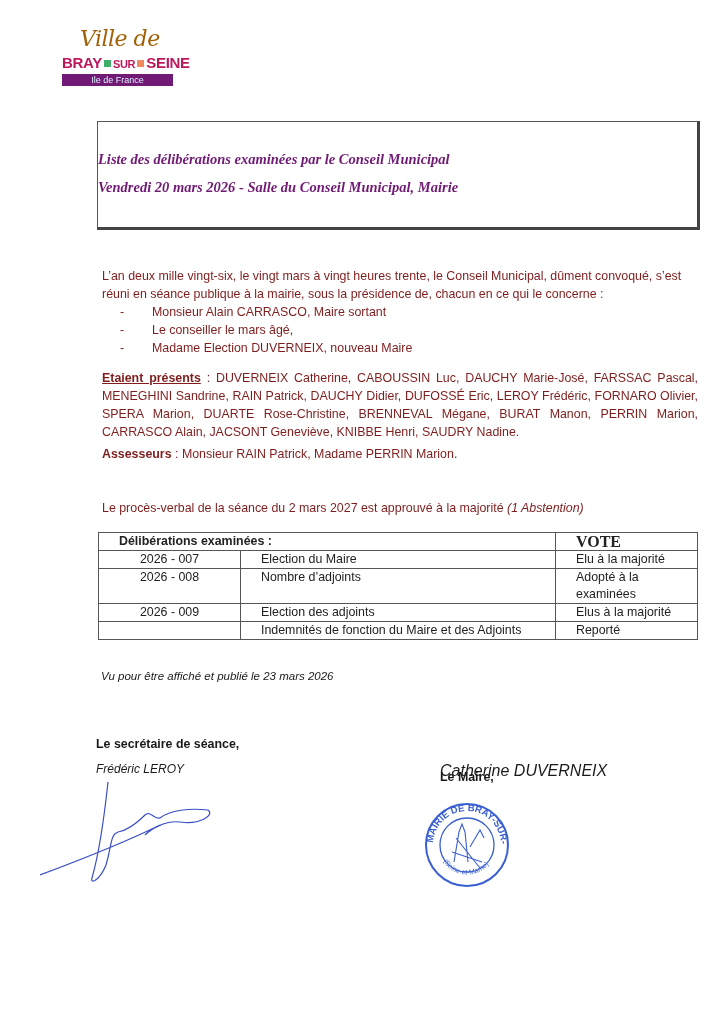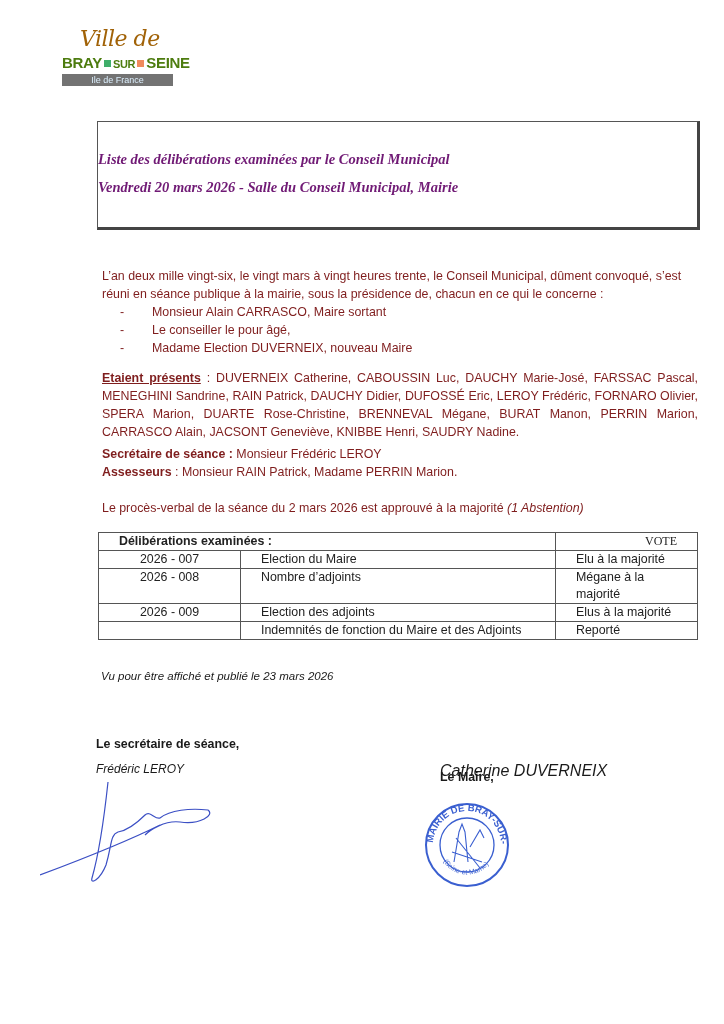--- a/index.html
+++ b/index.html
@@ -1,24 +1,24 @@
 <!DOCTYPE html>
 <html><head>
 <meta charset="utf-8">
 <style>
   html,body{margin:0;padding:0;background:#fff;}
   body{width:724px;height:1024px;position:relative;overflow:hidden;font-family:"Liberation Sans",sans-serif;color:#1a1a1a;}
   .abs{position:absolute;}
   
   .logo{left:62px;top:26px;width:112px;height:62px;}
   .logo-script{position:absolute;left:18px;top:0;font-family:"DejaVu Serif",serif;font-style:italic;color:#a16207;font-size:22px;letter-spacing:-0.5px;}
-  .logo-main{position:absolute;left:0;top:28px;font-weight:bold;font-size:15px;color:#4d7c0f;white-space:nowrap;letter-spacing:-0.3px;}
+  .logo-main{position:absolute;left:0;top:28px;font-weight:bold;font-size:15px;color:#be185d;white-space:nowrap;letter-spacing:-0.3px;}
   .logo-main .sq{display:inline-block;width:7px;height:7px;margin:0 2px 1px 2px;vertical-align:middle;}
   .logo-main .sur{font-size:11px;}
-  .logo-band{position:absolute;left:0;top:48px;width:111px;height:12px;background:#737373;color:#dbeefc;font-size:9px;text-align:center;line-height:12px;}
+  .logo-band{position:absolute;left:0;top:48px;width:111px;height:12px;background:#701a75;color:#dbeefc;font-size:9px;text-align:center;line-height:12px;}
   
   .title-box{left:97px;top:121px;width:599px;height:105px;border:1.5px solid #555;border-right:3px solid #444;border-bottom:3px solid #444;}
   .title-line{position:absolute;left:0;right:0;text-align:left;font-family:"Liberation Serif",serif;font-style:italic;font-weight:bold;font-size:14.5px;color:#701a75;}
   
   .p{font-size:12.4px;line-height:18px;color:#7f1d1d;}
   .intro{left:102px;top:267px;width:598px;}
   .list{left:120px;top:303px;}
   .list .li{display:flex;}
   .list .dash{width:32px;}
   .present{left:102px;top:369px;width:596px;text-align:justify;}
@@ -26,21 +26,21 @@
   .sec{left:102px;top:445px;}
   .sec b{font-weight:bold;}
   .pv{left:102px;top:499px;}
   .pv i{font-style:italic;}
   
   table.delib{position:absolute;left:98px;top:532px;width:600px;border-collapse:collapse;font-size:12.4px;color:#222;}
   table.delib td{border:1px solid #555;padding:0 20px;height:17px;line-height:17px;vertical-align:top;}
   table.delib td.num{text-align:center;width:101px;}
   table.delib td.vote{width:101px;}
   table.delib td.head{font-weight:bold;}
-  table.delib td.votehead{text-align:right;font-family:"Liberation Serif",serif;font-weight:normal;font-size:12px;}
+  table.delib td.votehead{text-align:left;font-family:"Liberation Serif",serif;font-weight:bold;font-size:16px;}
   .vu{left:101px;top:670px;font-style:italic;font-size:11.5px;}
   .sig-left-title{left:96px;top:737px;font-weight:bold;font-size:12.4px;}
   .sig-left-name{left:96px;top:762px;font-style:italic;font-size:12px;}
   .sig-right-title{left:440px;top:770px;font-weight:bold;font-size:12.4px;}
   .sig-right-name{left:440px;top:762px;font-style:italic;font-size:16px;}
   .signature{left:40px;top:780px;}
   .stamp{left:424px;top:802px;}
 </style>
 </head>
 <body>
@@ -59,52 +59,51 @@
 </div>
 
 <div class="abs p intro">L’an deux mille vingt-six, le vingt mars à vingt heures trente, le Conseil Municipal, dûment convoqué, s’est réuni en séance publique à la mairie, sous la présidence de, chacun en ce qui le concerne :</div>
 <div class="abs p list">
   <div class="li">
       <span class="dash">-</span>
       <span>Monsieur Alain CARRASCO, Maire sortant</span>
     </div>
   <div class="li">
       <span class="dash">-</span>
-      <span>Le conseiller le pour âgé,</span>
+      <span>Le conseiller le mars âgé,</span>
     </div>
   <div class="li">
       <span class="dash">-</span>
       <span>Madame Election DUVERNEIX, nouveau Maire</span>
     </div>
 </div>
 
 <div class="abs p present"><span class="lbl">Etaient présents</span><span> : </span><span>DUVERNEIX Catherine, CABOUSSIN Luc, DAUCHY Marie-José, FARSSAC Pascal, MENEGHINI Sandrine, RAIN Patrick, DAUCHY Didier, DUFOSSÉ Eric, LEROY Frédéric, FORNARO Olivier, SPERA Marion, DUARTE Rose-Christine, BRENNEVAL Mégane, BURAT Manon, PERRIN Marion, CARRASCO Alain, JACSONT Geneviève, KNIBBE Henri, SAUDRY Nadine.</span></div>
 
 <div class="abs p sec">
-  <div><b>Secrétaire de séance :</b><span> Monsieur Frédéric LEROY</span></div>
   <div><b>Assesseurs</b><span> : Monsieur RAIN Patrick, Madame PERRIN Marion.</span></div>
 </div>
 
-<div class="abs p pv"><span>Le procès-verbal de la séance du 2 mars 2026 est approuvé à la majorité </span><i>(1 Abstention)</i></div>
+<div class="abs p pv"><span>Le procès-verbal de la séance du 2 mars 2027 est approuvé à la majorité </span><i>(1 Abstention)</i></div>
 
 <table class="delib">
   <tbody>
       <tr>
     <td colspan="2" class="head">Délibérations examinées :</td>
     <td class="vote votehead">VOTE</td>
   </tr>
   <tr>
     <td class="num">2026 - 007</td>
     <td>Election du Maire</td>
     <td class="vote">Elu à la majorité</td>
   </tr>
   <tr>
     <td class="num">2026 - 008</td>
     <td>Nombre d’adjoints</td>
-    <td class="vote">Mégane à la majorité</td>
+    <td class="vote">Adopté à la examinées</td>
   </tr>
   <tr>
     <td class="num">2026 - 009</td>
     <td>Election des adjoints</td>
     <td class="vote">Elus à la majorité</td>
   </tr>
   <tr>
     <td class="num"></td>
     <td>Indemnités de fonction du Maire et des Adjoints</td>
     <td class="vote">Reporté</td>

